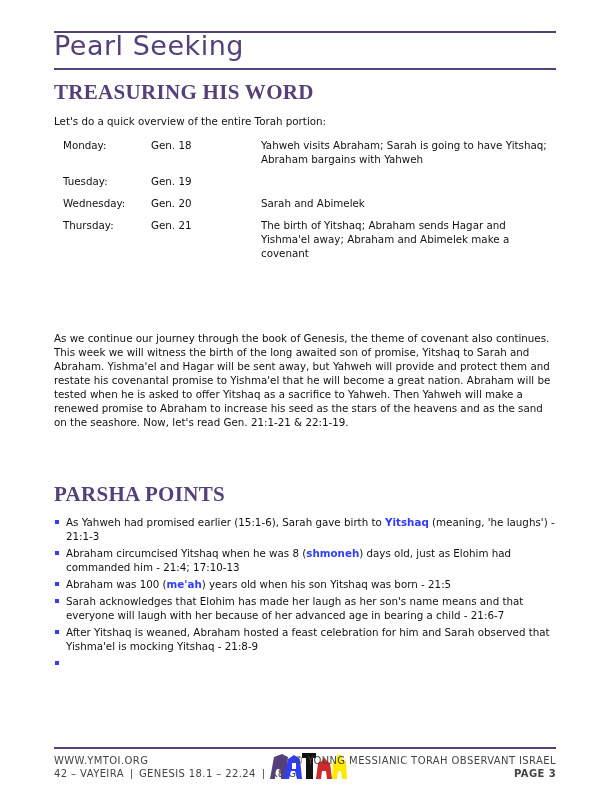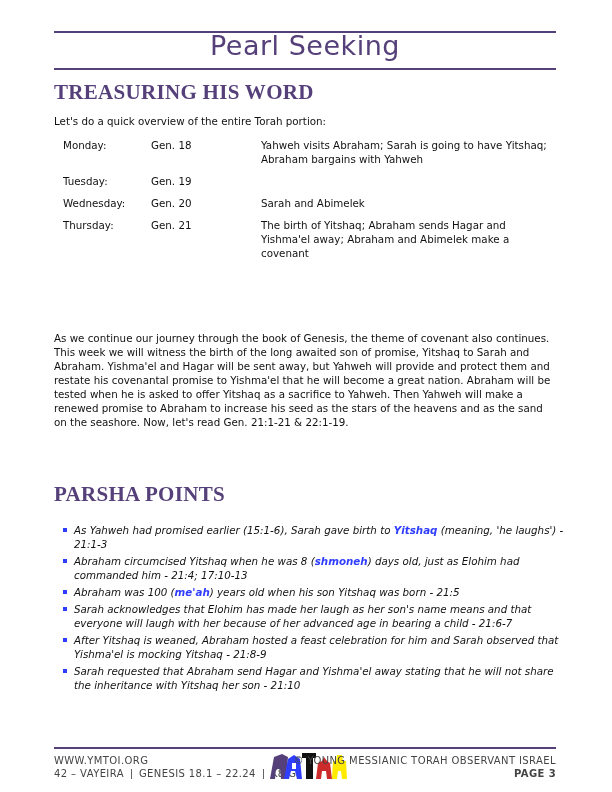--- a/index.html
+++ b/index.html
@@ -1,31 +1,31 @@
 <!DOCTYPE html>
 <html><head>
 <meta charset="utf-8">
 <style>
   html, body { margin:0; padding:0; background:#ffffff; }
   body { width:612px; height:792px; position:relative; overflow:hidden;
          font-family:"DejaVu Sans", sans-serif; color:#111; }
   .rule { position:absolute; left:54px; width:502px; height:2px; background:#55407a; }
-  .title { position:absolute; left:54px; width:502px; top:30px; text-align:center;
+  .title { position:absolute; left:54px; width:502px; top:30px; 
            font-family:"DejaVu Sans", sans-serif; font-size:27px; color:#55407a; letter-spacing:0.5px; }
   .h2 { position:absolute; left:54px; font-family:Liberation Serif, serif; font-weight:bold;
         font-size:21px; color:#55407a; letter-spacing:0.3px; }
   .text { font-size:10.3px; line-height:14px; }
   .intro { position:absolute; left:54px; top:114px; }
   .sched { position:absolute; left:54px; top:138px; width:500px;margin-left:9px; }
   .srow { display:flex; margin-bottom:8px; }
   .sday { width:88px; }
   .sref { width:110px; }
   .sdesc { width:295px; }
   .para { position:absolute; left:54px; top:331px; width:504px; }
-  .bullets { position:absolute; left:54px; top:515px; width:504px; list-style:none; margin:8px; padding:0;font-style:italic; }
+  .bullets { position:absolute; left:54px; top:515px; width:504px; list-style:none; margin:0; padding:0; }
   .bullets li { position:relative; padding-left:12px; margin-bottom:3px; }
   .bullets li .dot { position:absolute; left:1px; top:5px; width:4px; height:4px; background:#2f3dff; }
   .term { color:#2f3dff; font-weight:bold; }
   .footer { position:absolute; font-size:10px; color:#444; letter-spacing:0.4px; }
   .footer .sep { display:inline-block; width:1px; height:10px; background:#666; margin:0 7px; vertical-align:middle; }
   .logo { position:absolute; left:266px; top:749px; width:86px; height:32px; }
 </style>
 </head>
 <body>
 
@@ -62,21 +62,21 @@
 <div class="para text">As we continue our journey through the book of Genesis, the theme of covenant also continues. This week we will witness the birth of the long awaited son of promise, Yitshaq to Sarah and Abraham. Yishma'el and Hagar will be sent away, but Yahweh will provide and protect them and restate his covenantal promise to Yishma'el that he will become a great nation. Abraham will be tested when he is asked to offer Yitshaq as a sacrifice to Yahweh. Then Yahweh will make a renewed promise to Abraham to increase his seed as the stars of the heavens and as the sand on the seashore. Now, let's read Gen. 21:1-21 &amp; 22:1-19.</div>
 
 <div class="h2" style="top:482px;">PARSHA POINTS</div>
 
 <ul class="bullets text">
   <li><span class="dot"></span><span>As Yahweh had promised earlier (15:1-6), Sarah gave birth to </span><span class="term">Yitshaq</span><span> (meaning, 'he laughs') - 21:1-3</span></li>
   <li><span class="dot"></span><span>Abraham circumcised Yitshaq when he was 8 (</span><span class="term">shmoneh</span><span>) days old, just as Elohim had commanded him - 21:4; 17:10-13</span></li>
   <li><span class="dot"></span><span>Abraham was 100 (</span><span class="term">me'ah</span><span>) years old when his son Yitshaq was born - 21:5</span></li>
   <li><span class="dot"></span><span>Sarah acknowledges that Elohim has made her laugh as her son's name means and that everyone will laugh with her because of her advanced age in bearing a child - 21:6-7</span></li>
   <li><span class="dot"></span><span>After Yitshaq is weaned, Abraham hosted a feast celebration for him and Sarah observed that Yishma'el is mocking Yitshaq - 21:8-9</span></li>
-  <li><span class="dot"></span><span>Sarah requested that Abraham send Hagar and Yishma'el away stating that he will not share the inheritance with Yitshaq her son - 21:10</span></li>
+  <li><span class="dot"></span></li>
 </ul>
 
 <div class="rule" style="top:747px;"></div>
 
 <div class="footer" style="left:54px; top:755px;">WWW.YMTOI.ORG</div>
 <div class="footer" style="left:54px; top:768px;">
   <span>42 – VAYEIRA</span><span class="sep"></span><span>GENESIS 18.1 – 22.24</span><span class="sep"></span><span>K8/G</span>
 </div>
 
 <svg class="logo" viewBox="0 0 86 32">

